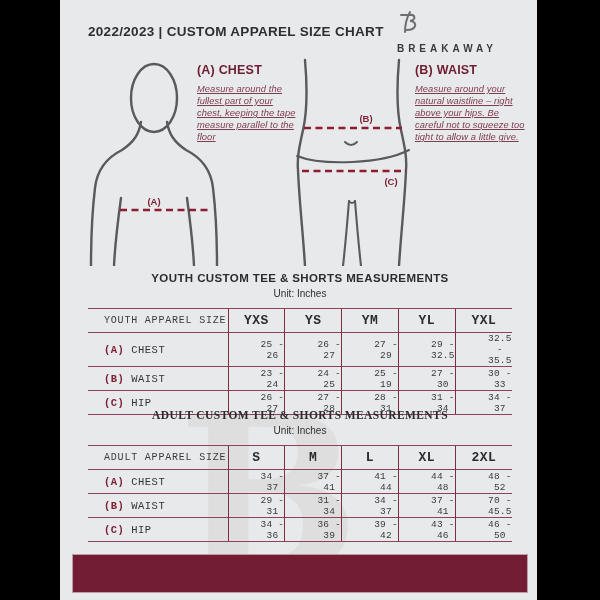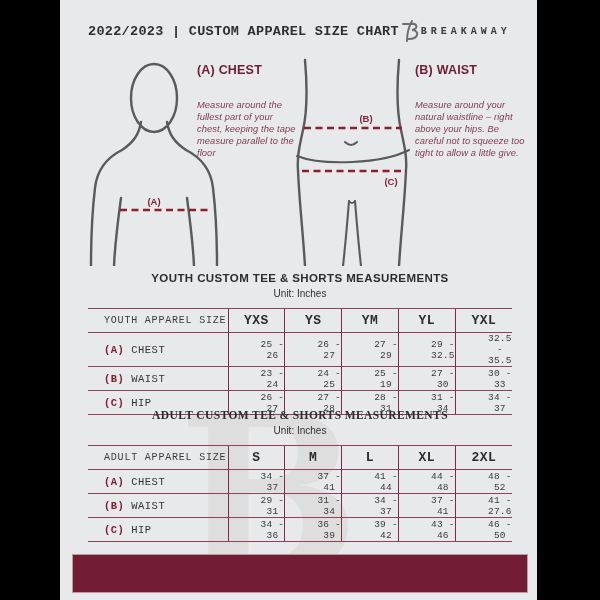--- a/index.html
+++ b/index.html
@@ -2,29 +2,29 @@
 <html><head>
 <meta charset="utf-8">
 <style>
   html,body{margin:0;padding:0;background:#000;}
   .canvas{position:relative;width:600px;height:600px;background:#000;overflow:hidden;
           font-family:"Liberation Sans",sans-serif;}
   .flyer{position:absolute;left:60px;top:0;width:477px;height:600px;background:#E8E9EA;overflow:hidden;}
 
   
   .hdr{position:absolute;left:28px;right:40px;top:17px;height:28px;display:flex;
-       justify-content:space-between;align-items:center;font-family:Liberation Mono, monospace;}
+       justify-content:space-between;align-items:center;}
   .hdr-title{font-size:13.5px;font-weight:bold;color:#2e2f31;letter-spacing:0.3px;white-space:nowrap;}
-  .brand{display:flex;align-items:center;}
+  .brand{display:flex;gap:8px;flex-direction:column;}
   .brand-name{font-size:10px;font-weight:bold;color:#3a3a3c;letter-spacing:4px;white-space:nowrap;}
 
   
   .fig{position:absolute;}
   .guide-h{font-size:12.5px;font-weight:bold;color:#6f1d32;letter-spacing:0.2px;}
-  .guide-p{font-size:9.3px;font-style:italic;color:#7e3c4f;line-height:1.3;margin-top:22px;letter-spacing:0.1px;}
+  .guide-p{font-size:9.3px;font-style:italic;color:#7e3c4f;line-height:1.3;margin-top:6px;letter-spacing:0.1px;text-decoration:underline;}
   .guide-block{position:absolute;}
 
   
   .tbl-title{position:absolute;left:28px;width:424px;text-align:center;
              font-size:11.5px;font-weight:bold;color:#2c2c2e;letter-spacing:0.4px;}
   .tbl-unit{position:absolute;left:28px;width:424px;text-align:center;
             font-size:10px;color:#2f2f31;}
 
   
   .size-table{position:absolute;left:28px;width:424px;border-collapse:collapse;table-layout:fixed;}
@@ -191,21 +191,21 @@
           <td>41 - 44</td>
           <td>44 - 48</td>
           <td>48 - 52</td>
         </tr>
         <tr>
           <td class="lbl"><span class="letter">(B)</span> <span>WAIST</span></td>
           <td>29 - 31</td>
           <td>31 - 34</td>
           <td>34 - 37</td>
           <td>37 - 41</td>
-          <td>41 - 27.6</td>
+          <td>70 - 45.5</td>
         </tr>
         <tr>
           <td class="lbl"><span class="letter">(C)</span> <span>HIP</span></td>
           <td>34 - 36</td>
           <td>36 - 39</td>
           <td>39 - 42</td>
           <td>43 - 46</td>
           <td>46 - 50</td>
         </tr>
       </tbody>

